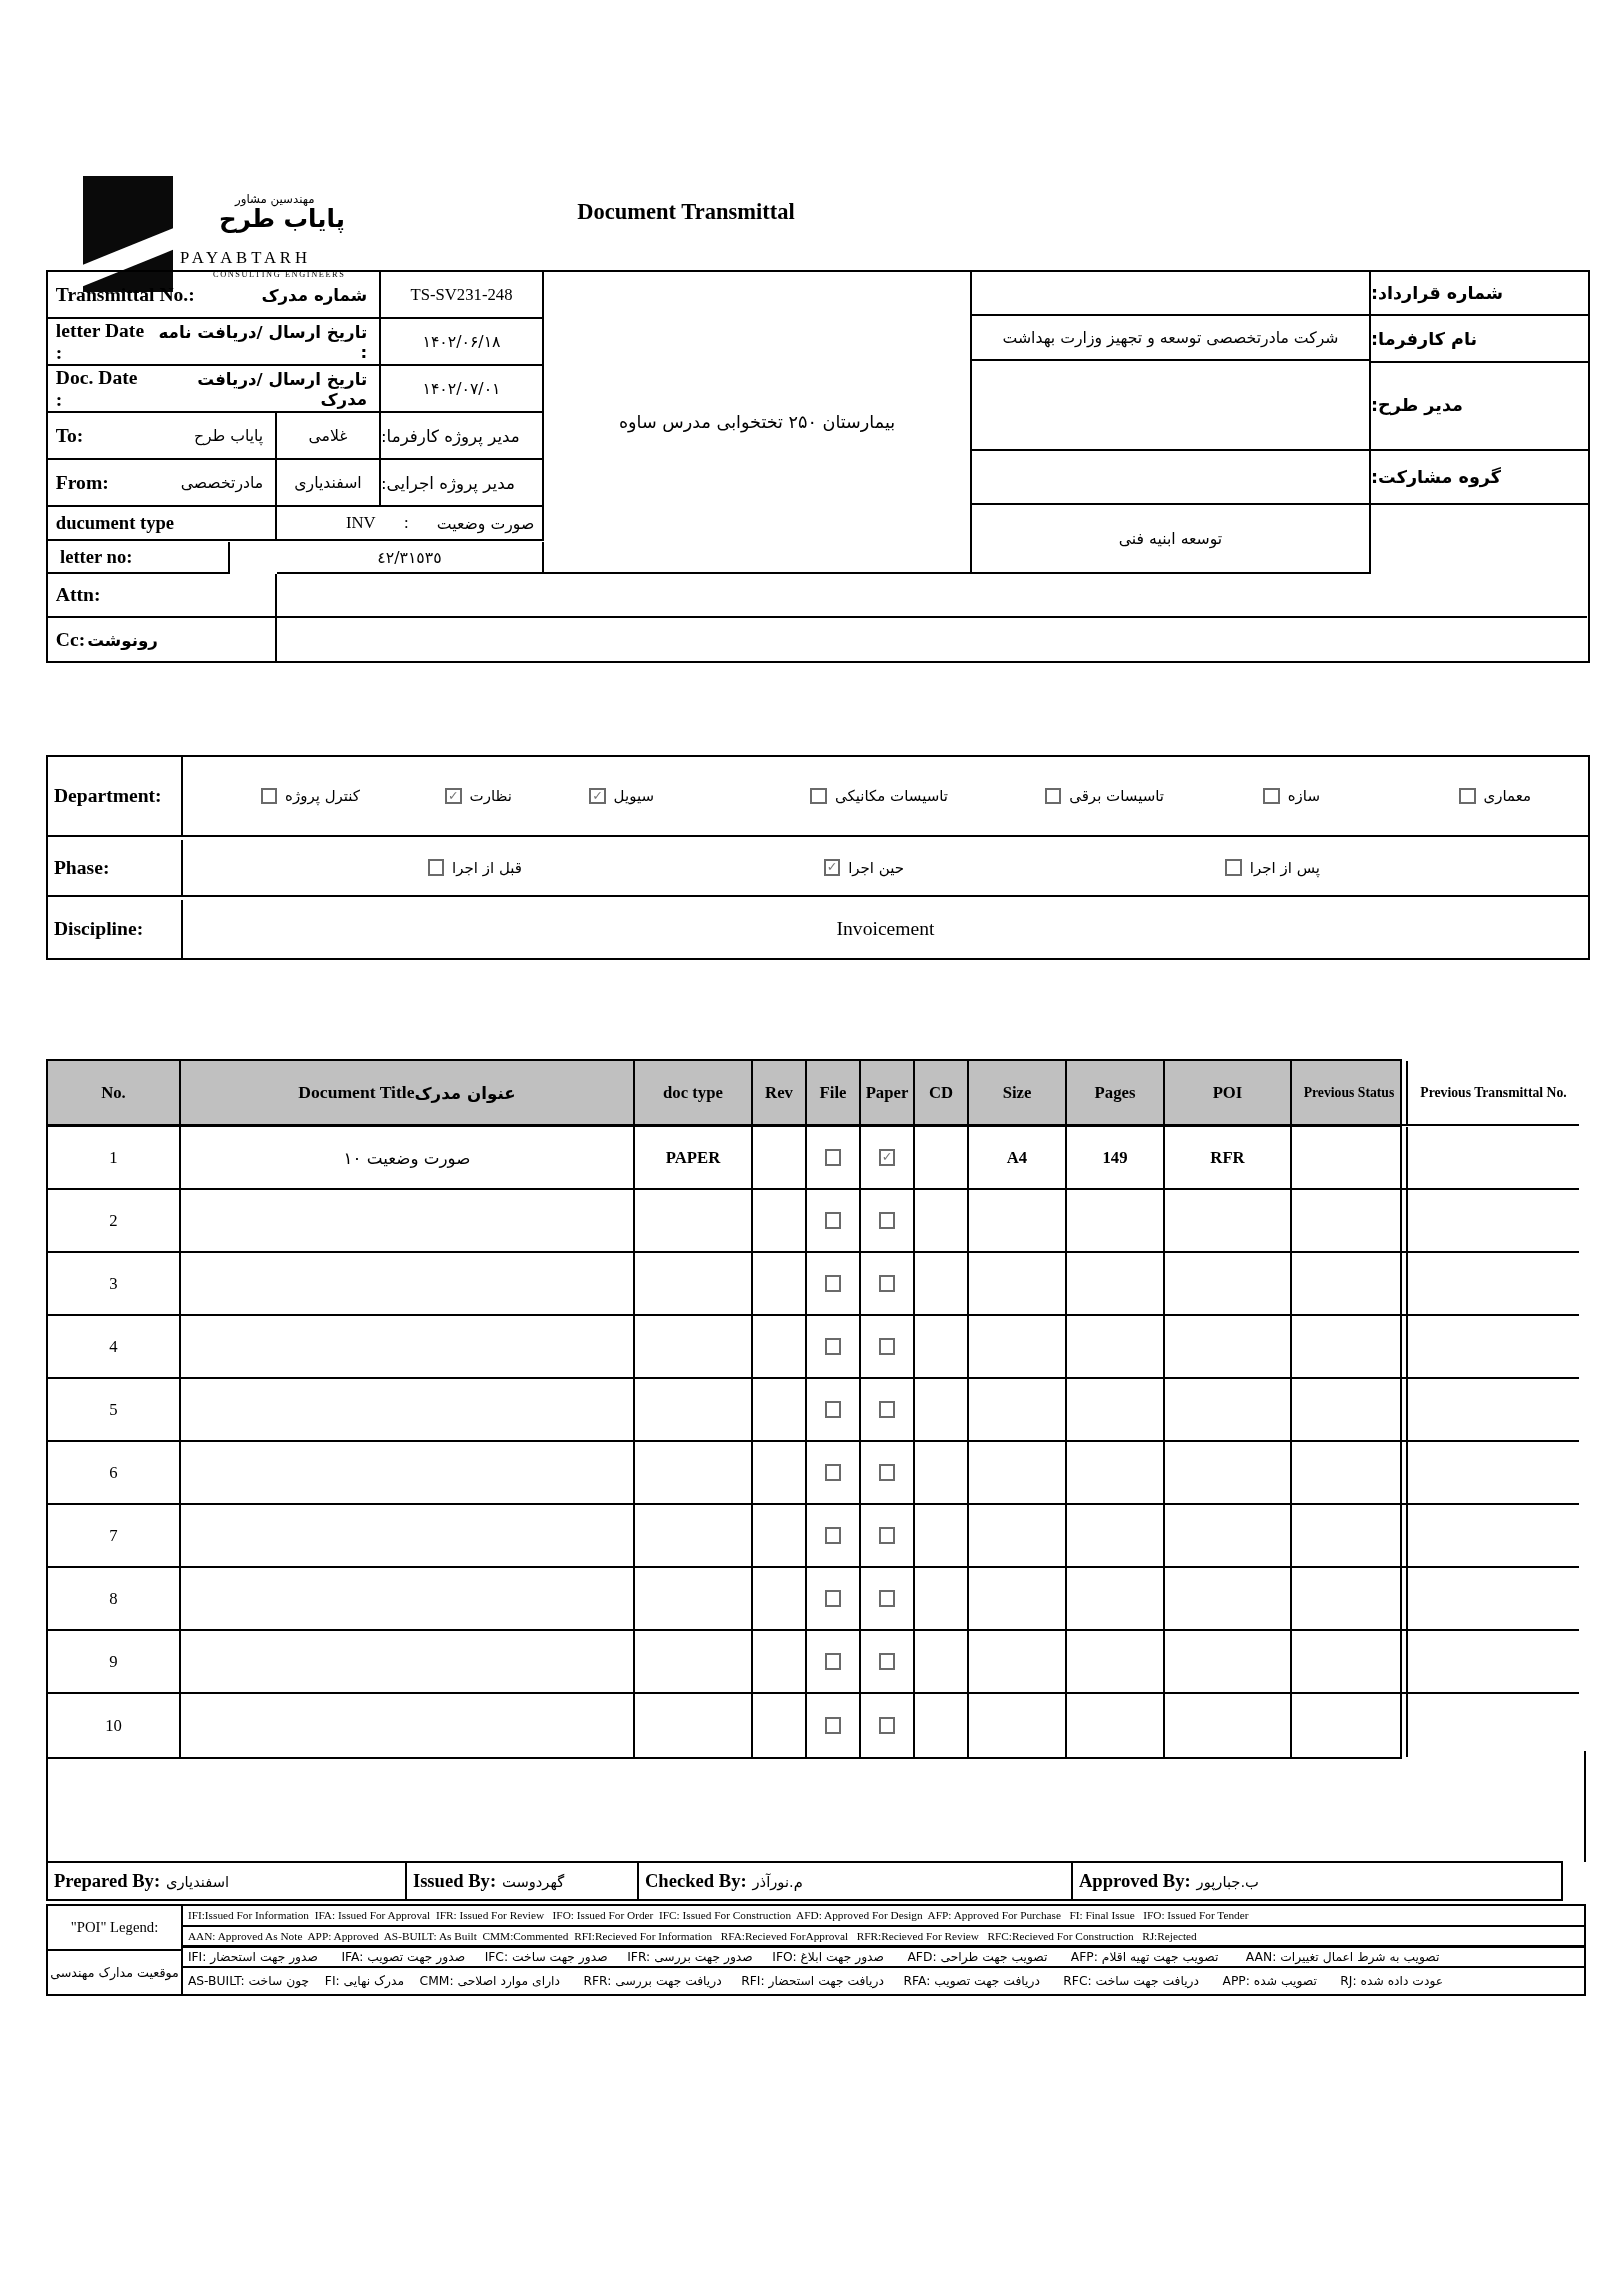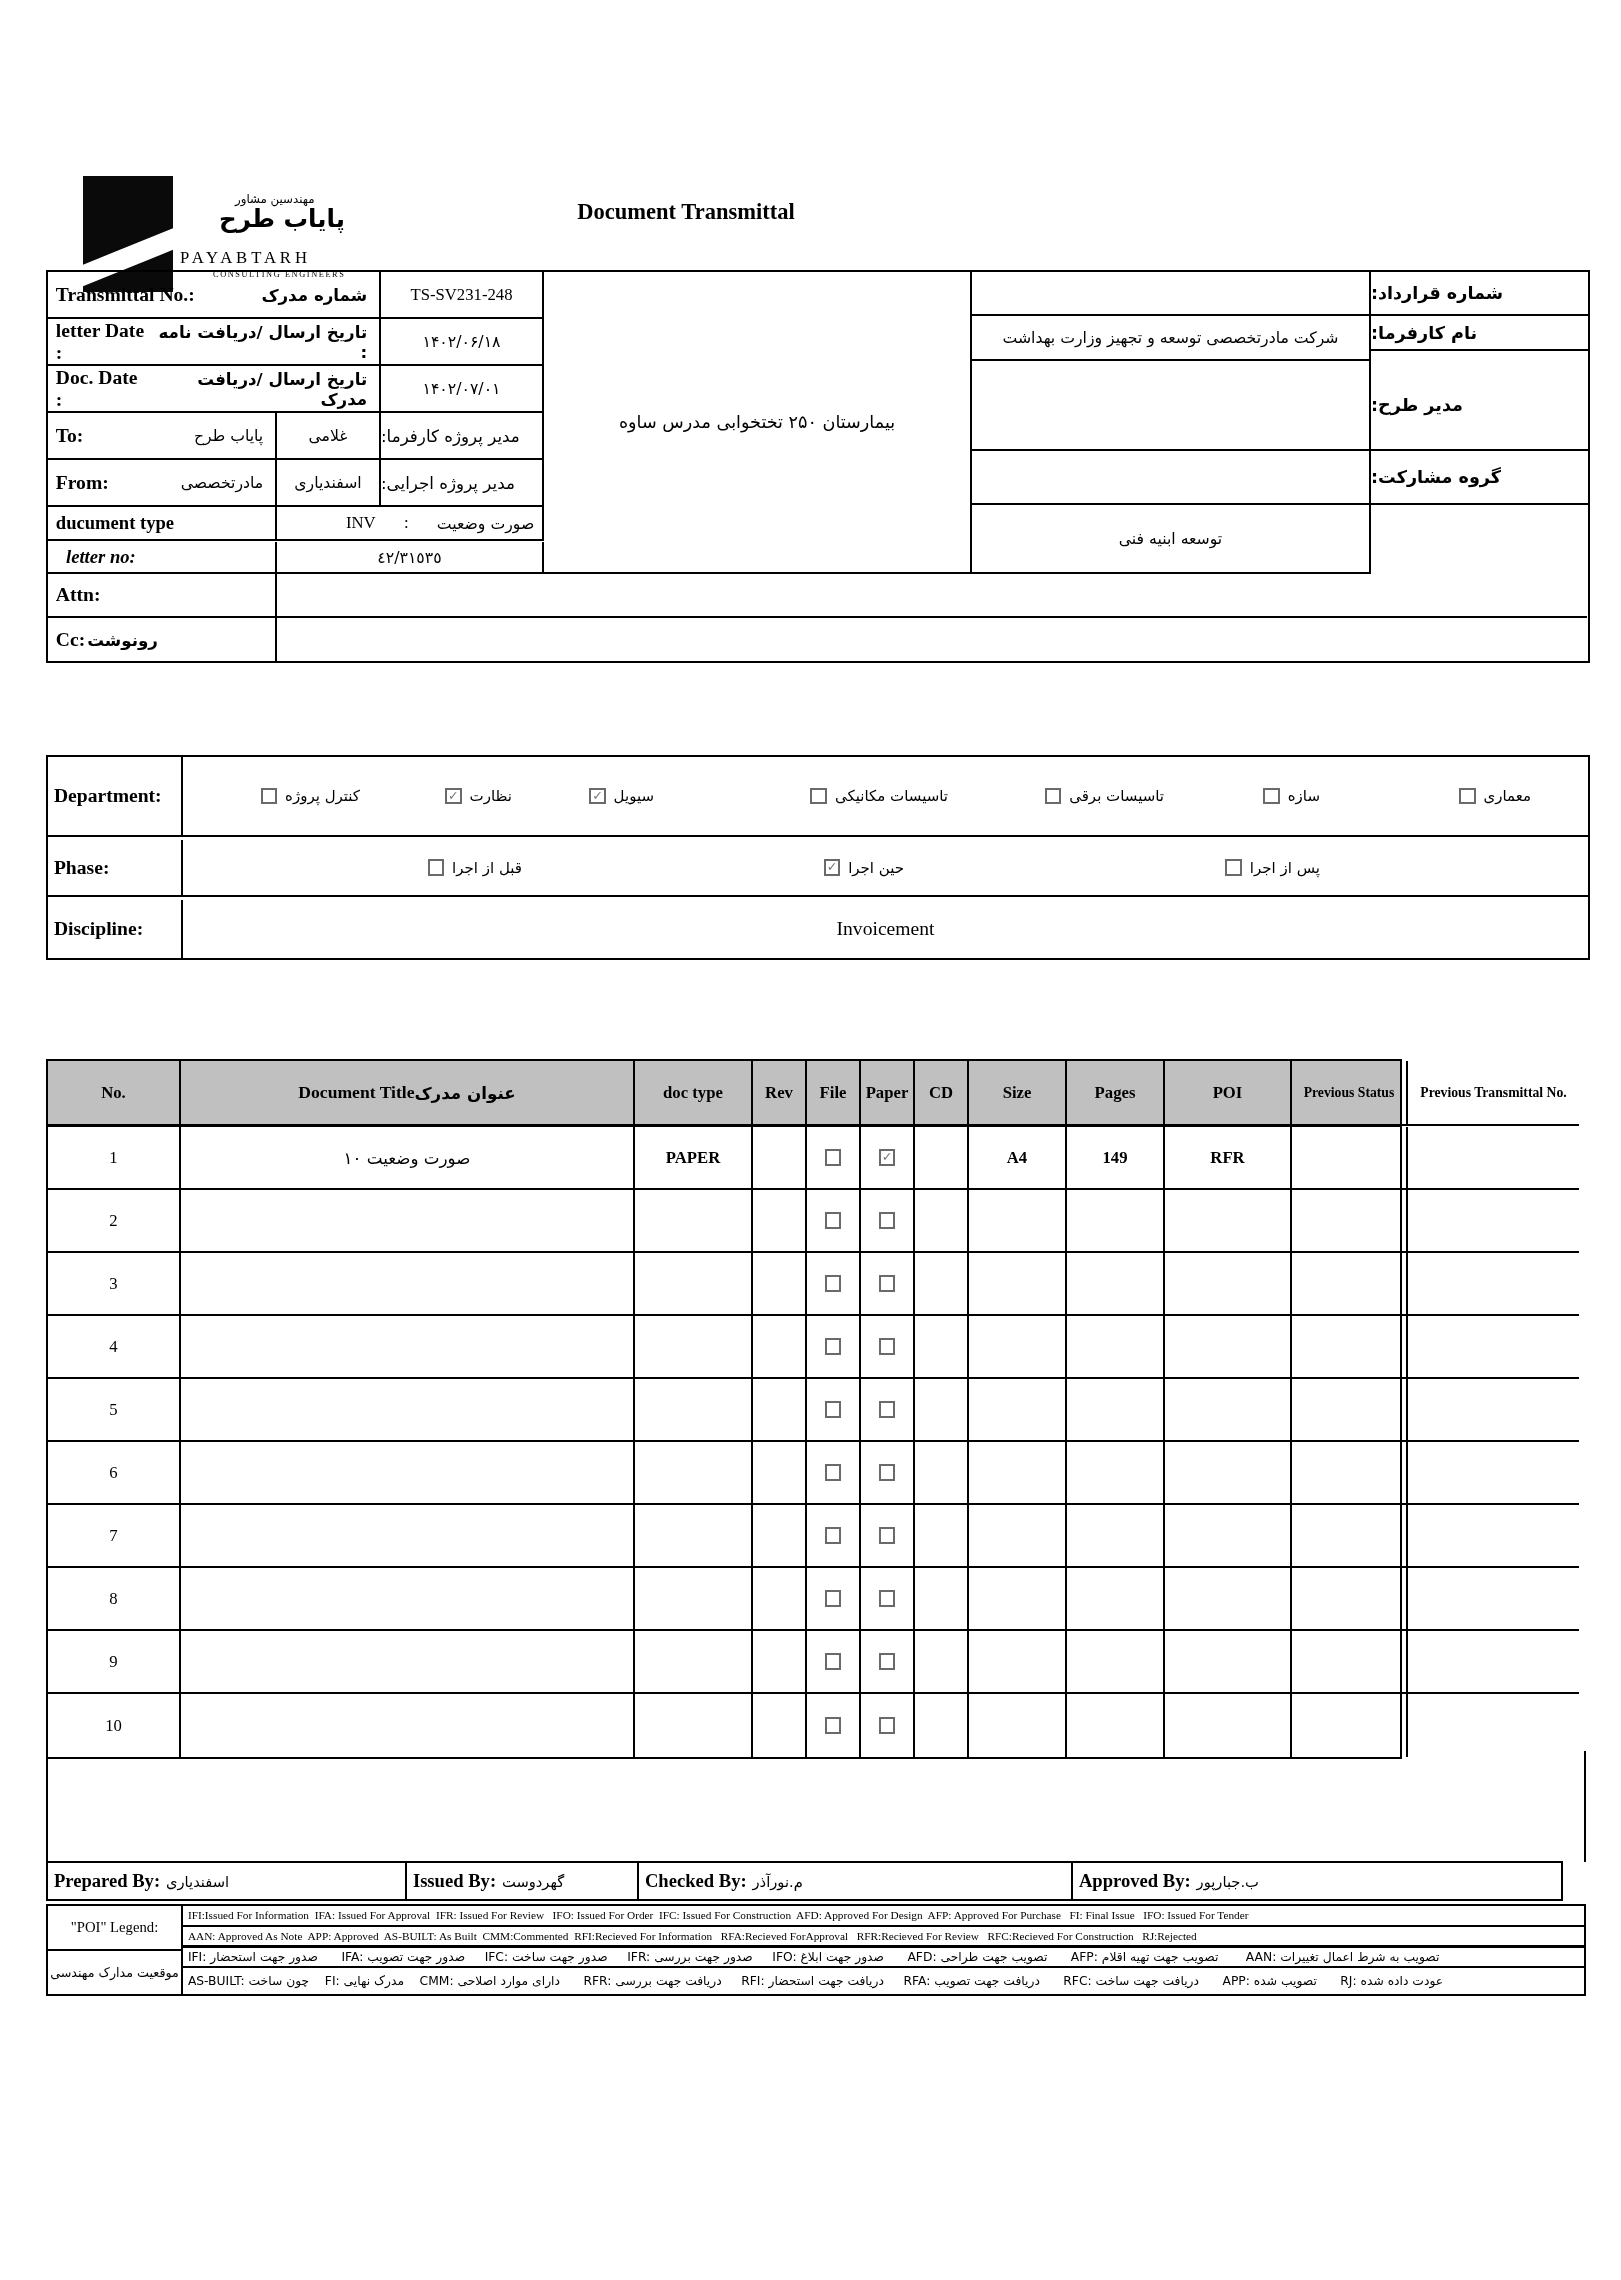--- a/index.html
+++ b/index.html
@@ -135,21 +135,21 @@
 
     <div class="cell br bb" style="left:0;top:235px;width:229px;height:34px;padding-left:7.8px;">
       <span class="en lbl-en" style="font-size:18.6px;">ducument type</span>
     </div>
     <div class="cell br bb" style="left:229px;top:235px;width:267px;height:34px;justify-content:space-between;padding:0 7.8px 0 69px;">
       <span class="en val-en">INV</span>
       <span class="en val-en">:</span>
       <span class="fa val-fa">صورت وضعیت</span>
     </div>
 
-    <div class="cell br bb" style="left:0;top:270px;width:229px;height:32px;padding-left:18px;font-style:italic;">
+    <div class="cell br bb" style="left:0;top:270px;width:182px;height:32px;padding-left:12px;">
       <span class="en lbl-en" style="font-size:18.6px;">letter no:</span>
     </div>
     <div class="cell br bb center" style="left:229px;top:270px;width:267px;height:32px;">
       <span class="fa val-fa">٤٢/٣١٥٣٥</span>
     </div>
 
     <div class="cell br bb" style="left:0;top:302px;width:229px;height:44px;padding-left:7.8px;">
       <span class="en lbl-en">Attn:</span>
     </div>
     <div class="cell bb" style="left:229px;top:302px;width:1310px;height:44px;">
@@ -180,21 +180,21 @@
     <div class="cell br bb center" style="left:924px;top:179px;width:399px;height:54px;">
       <span class="fa val-fa"></span>
     </div>
     <div class="cell br bb center" style="left:924px;top:233px;width:399px;height:69px;">
       <span class="fa" style="font-size:15.7px;">توسعه ابنیه فنی</span>
     </div>
 
     <div class="cell bb rlab fa" style="left:1323px;top:0;width:217px;height:44px;">
       <span class="fa">شماره قرارداد:</span>
     </div>
-    <div class="cell bb rlab fa" style="left:1323px;top:44px;width:217px;height:35px;">
+    <div class="cell bb rlab fa" style="left:1323px;top:44px;width:217px;height:47px;">
       <span class="fa">نام کارفرما:</span>
     </div>
     <div class="cell bb rlab fa" style="left:1323px;top:89px;width:217px;height:90px;">
       <span class="fa">مدیر طرح:</span>
     </div>
     <div class="cell bb rlab fa" style="left:1323px;top:179px;width:217px;height:54px;">
       <span class="fa">گروه مشارکت:</span>
     </div>
   </div>
 

